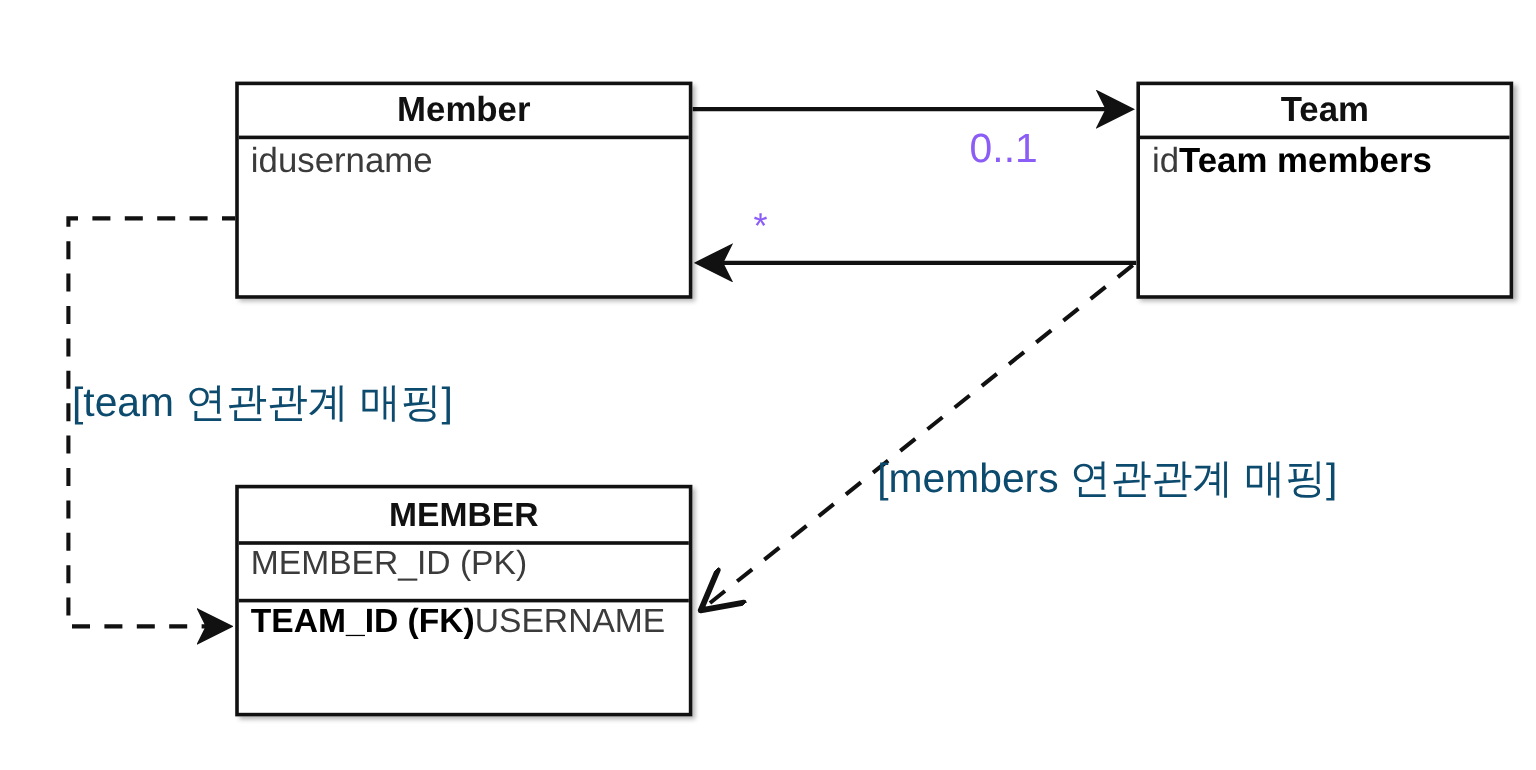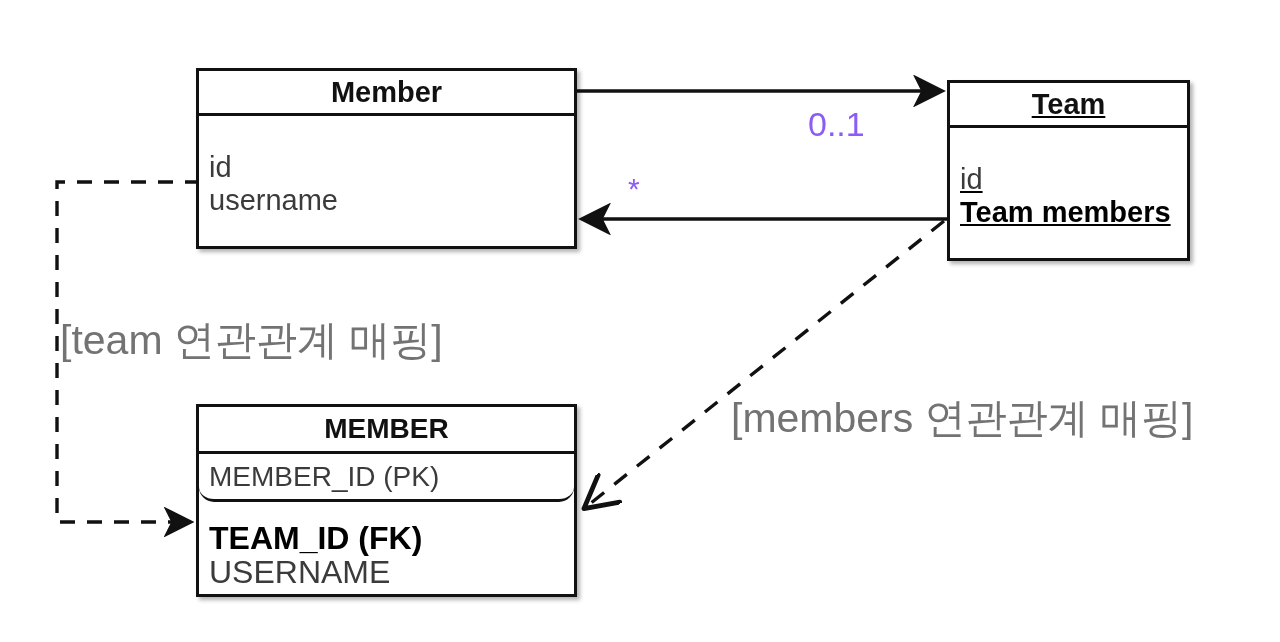--- a/index.html
+++ b/index.html
@@ -47,24 +47,22 @@
     font-weight: bold;
     border-bottom: 3px solid #111111;
     display: flex;
     align-items: center;
     justify-content: center;
     white-space: nowrap;
   }
   .uml-section {
     box-sizing: border-box;
     display: flex;
-    flex-direction: column;
-    justify-content: center;
+    flex-direction: row;
     padding-left: 10px;
-    border-radius: 15px;
   }
   .uml-section.divided {
     border-bottom: 3px solid #111111;
   }
   .uml-row {
     white-space: nowrap;
     color: #3b3b3b;
     font-weight: normal;
     line-height: 1.06;
   }
@@ -73,51 +71,51 @@
     font-weight: bold;
   }
 
   
   #box-member          { left: 196px; top: 68px;  width: 381px; height: 181px; }
   #box-member .uml-header  { height: 45px; font-size: 29px; }
   #box-member .uml-section { height: 133px; font-size: 29px; padding-top: 2px; }
   #box-member .uml-row     { padding: 1px 0; }
 
   
-  #box-team            { left: 947px; top: 80px;  width: 243px; height: 181px; text-decoration: underline; }
+  #box-team            { left: 947px; top: 68px;  width: 314px; height: 181px; }
   #box-team .uml-header    { height: 45px; font-size: 29px; }
   #box-team .uml-section   { height: 133px; font-size: 29px; padding-top: 2px; }
   #box-team .uml-row       { padding: 1px 0; }
 
   
   #box-member-table    { left: 196px; top: 404px; width: 381px; height: 193px; }
   #box-member-table .uml-header   { height: 47px; font-size: 28px; }
   #box-member-table .sec-pk       { height: 48px; font-size: 28px; }
-  #box-member-table .sec-cols     { height: 92px; font-size: 32px; padding-top: 16px; }
+  #box-member-table .sec-cols     { height: 92px; font-size: 28px; padding-top: 1px; }
   #box-member-table .uml-row      { padding: 0; }
 
   
   .edge-label {
     position: absolute;
     color: #8b5cf6;
     white-space: nowrap;
     z-index: 4;
   }
   #label-multiplicity-one  { left: 808px; top: 105px; font-size: 34px; }
   #label-multiplicity-many { left: 628px; top: 172px; font-size: 30px; }
 
   .note-label {
     position: absolute;
-    color: #737373;
+    color: #0c4a6e;
     white-space: nowrap;
-    font-size: 41px;
+    font-size: 34px;
     z-index: 4;
   }
   #note-team-mapping    { left: 60px;  top: 313px; }
-  #note-members-mapping { left: 731px; top: 391px; }
+  #note-members-mapping { left: 731px; top: 376px; }
 </style>
 </head>
 <body>
 
 <div id="diagram-root">
 
   <svg id="edges" viewBox="0 0 1280 642" width="1280" height="642" xmlns="http://www.w3.org/2000/svg">
     <defs>
       <marker id="arrow-open-right" viewBox="0 0 12 12" refX="10" refY="6" markerWidth="10" markerHeight="10" orient="auto-start-reverse">
         <path d="M1,1 L11,6 L1,11" fill="none" stroke="#111111" stroke-width="2.2" stroke-linecap="round" stroke-linejoin="round"></path>

